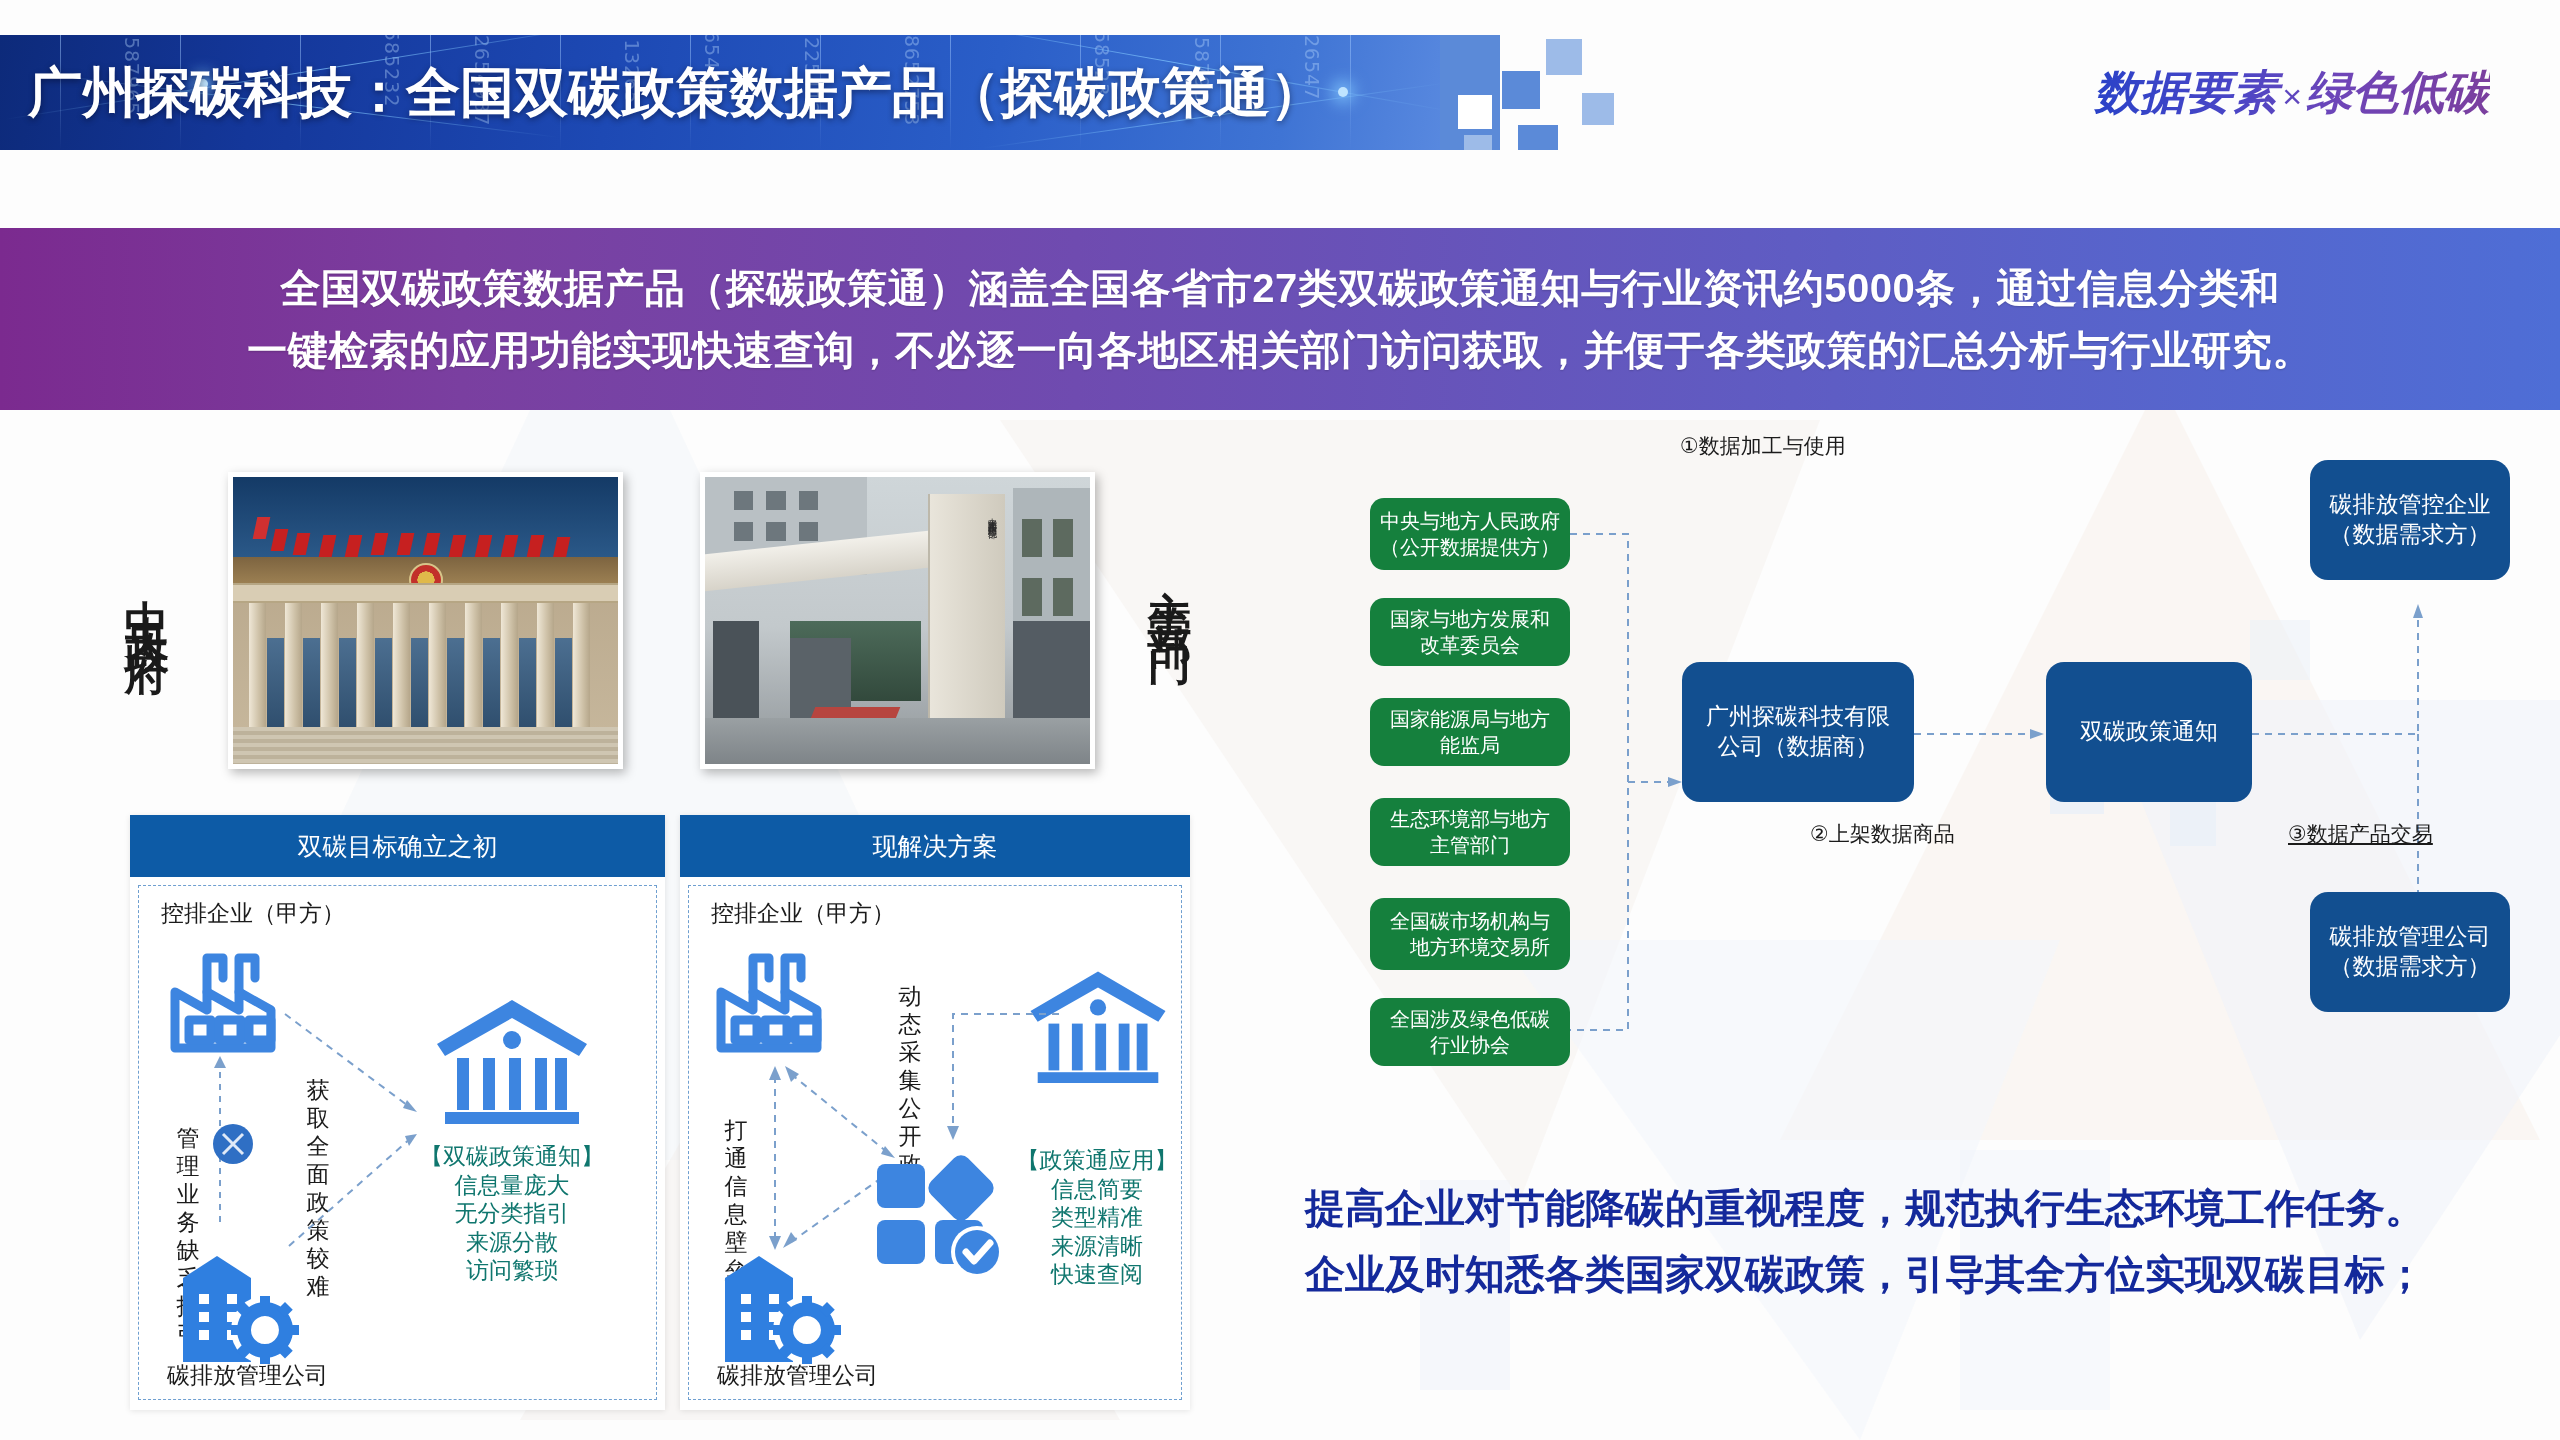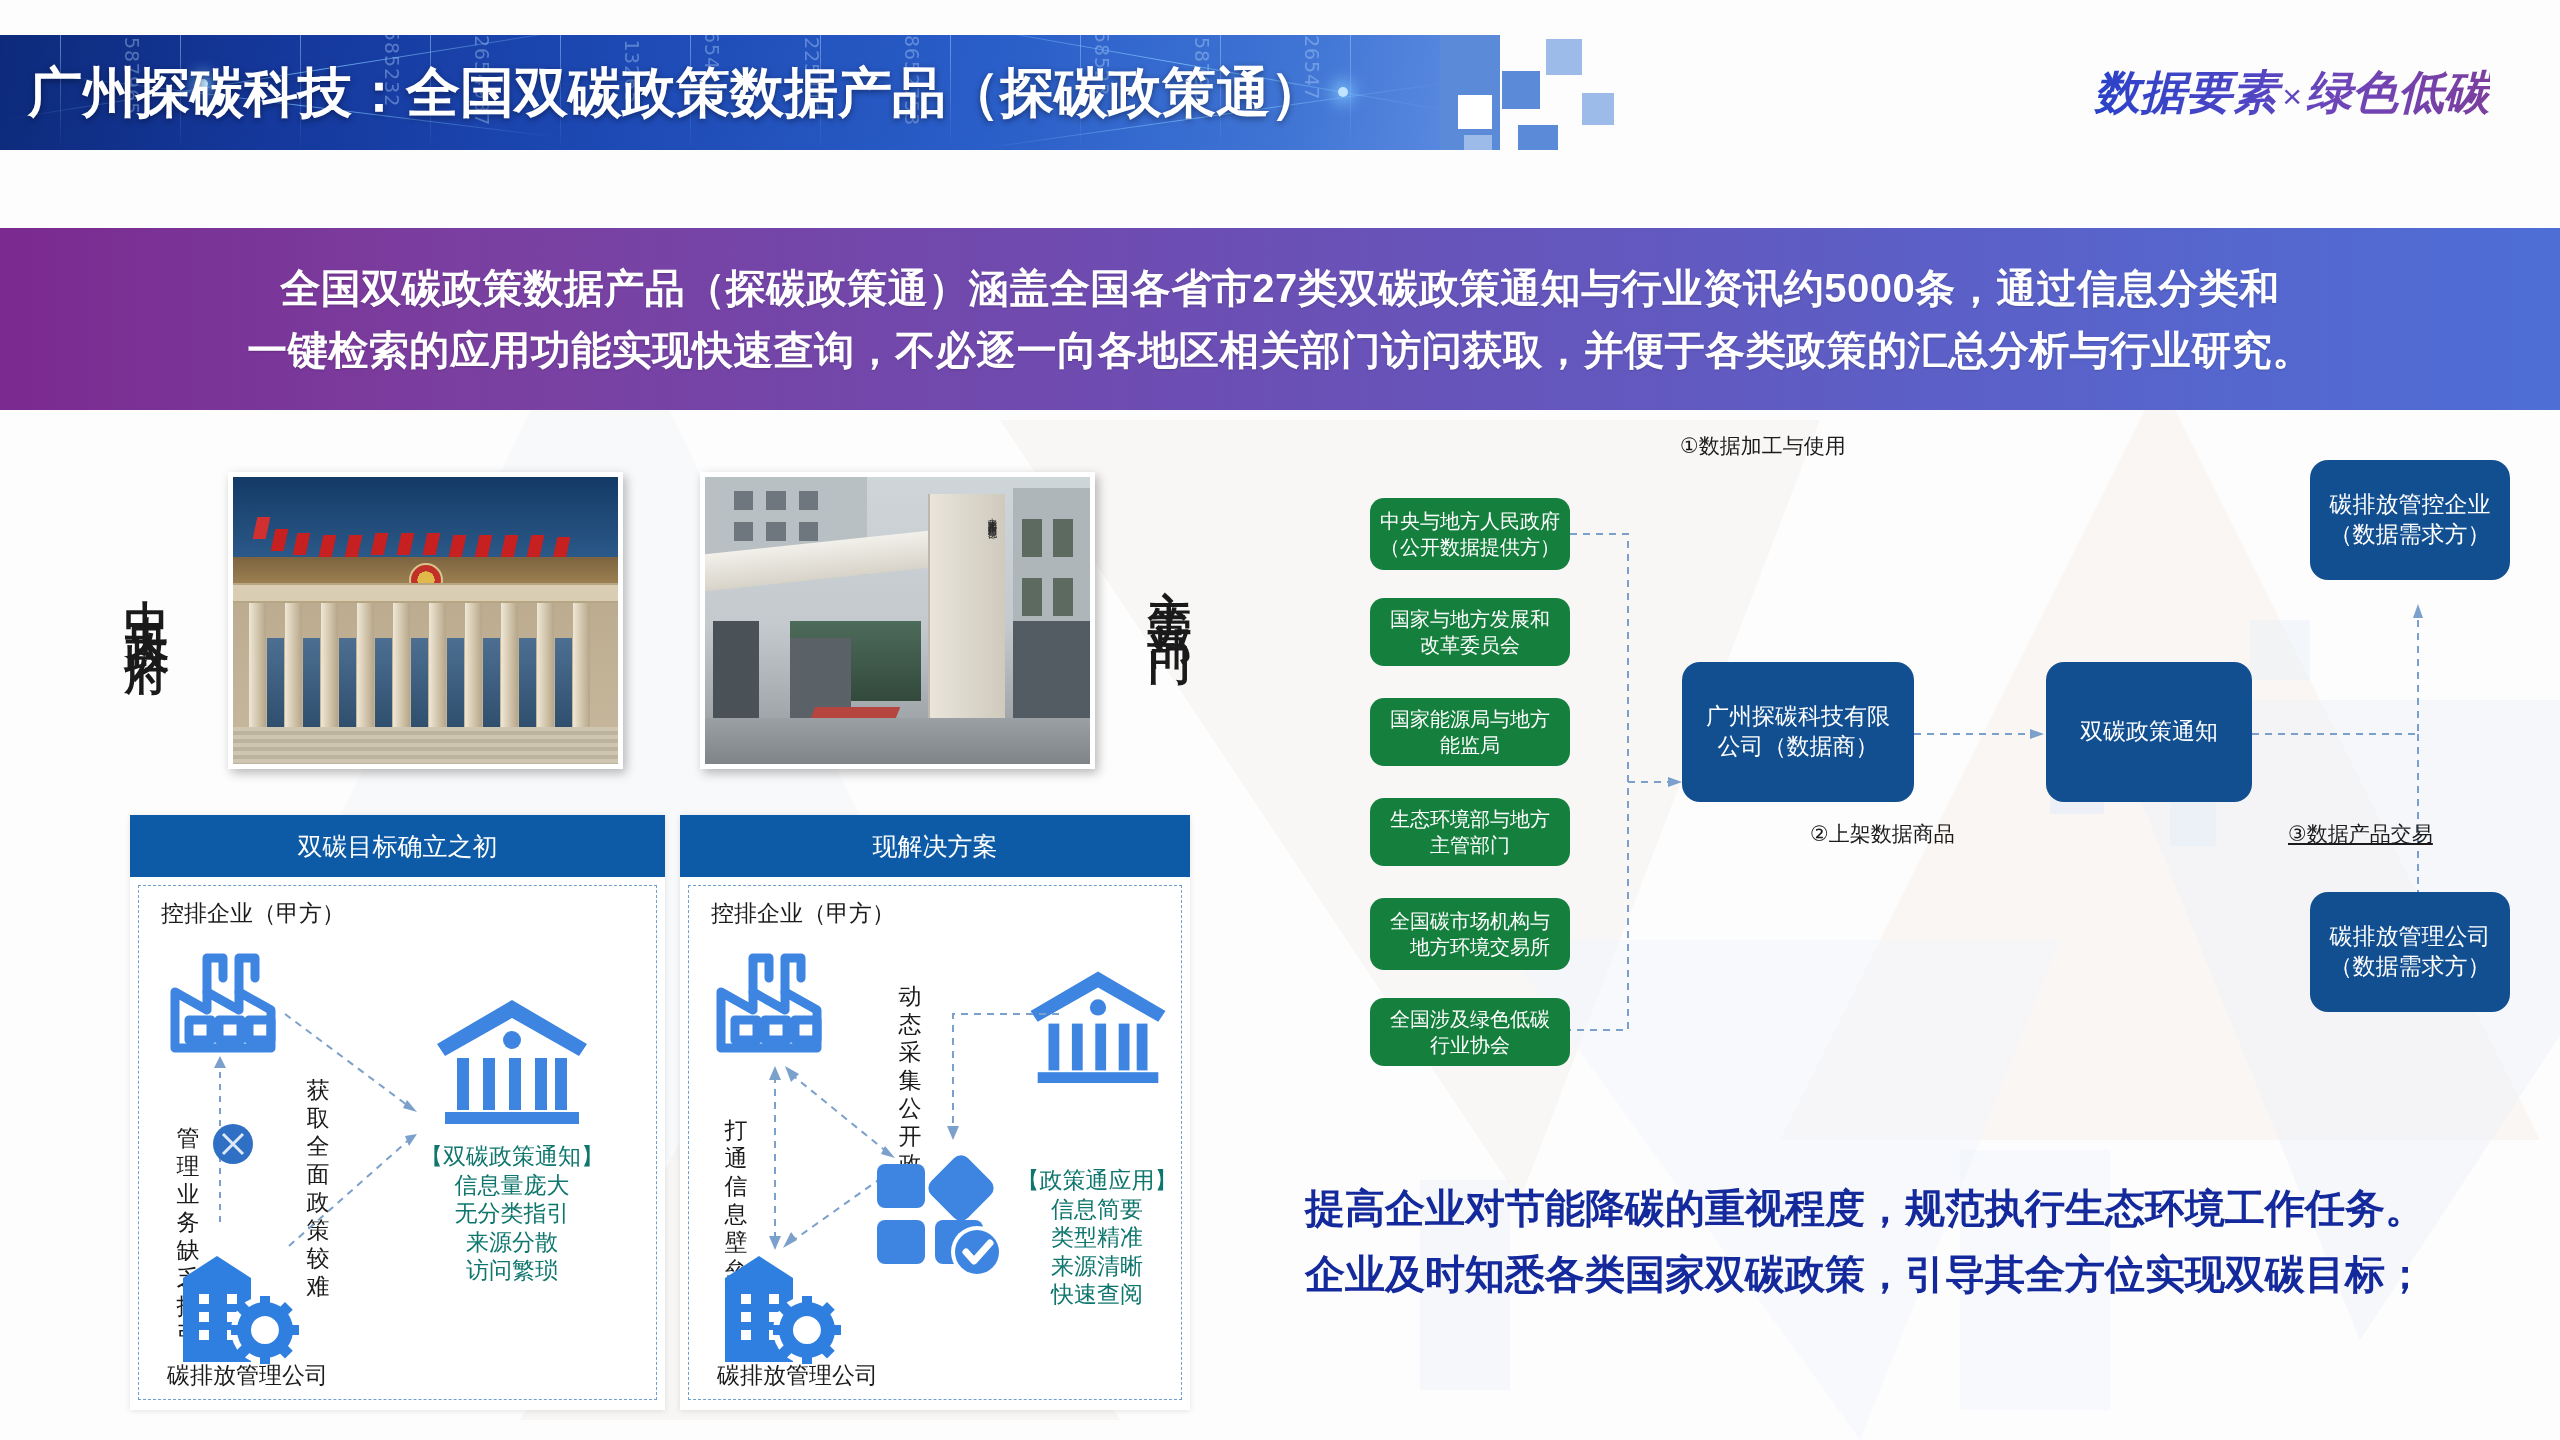--- a/index.html
+++ b/index.html
@@ -406,21 +406,21 @@
     <svg class="ico" style="left:184px;top:258px;" width="140" height="130" viewBox="0 0 140 130">
       <rect class="blufill" x="4" y="20" width="48" height="44" rx="8"></rect>
       <rect class="blufill" x="62" y="18" width="52" height="52" rx="10" transform="rotate(45 88 44)"></rect>
       <rect class="blufill" x="4" y="76" width="48" height="44" rx="8"></rect>
       <rect class="blufill" x="62" y="76" width="48" height="44" rx="8"></rect>
       <circle fill="#fff" cx="104" cy="108" r="26"></circle>
       <circle class="blufill" cx="104" cy="108" r="22"></circle>
       <path d="M93 108 L101 117 L117 99" stroke="#fff" stroke-width="7" fill="none" stroke-linecap="round" stroke-linejoin="round"></path>
     </svg>
 
-    <div class="bigtext" style="left:318px;top:280px;width:180px;text-align:center;">
+    <div class="bigtext" style="left:318px;top:260px;width:180px;text-align:center;">
       <div>【政策通应用】</div>
       <div>信息简要</div>
       <div>类型精准</div>
       <div>来源清晰</div>
       <div>快速查阅</div>
     </div>
 
     <svg class="ico" style="left:26px;top:352px;" width="128" height="128" viewBox="0 0 128 128">
       <path class="blufill2" d="M10 124 V40 L44 18 L78 40 V124 Z"></path>
       <rect fill="#fff" x="26" y="56" width="10" height="10"></rect>

